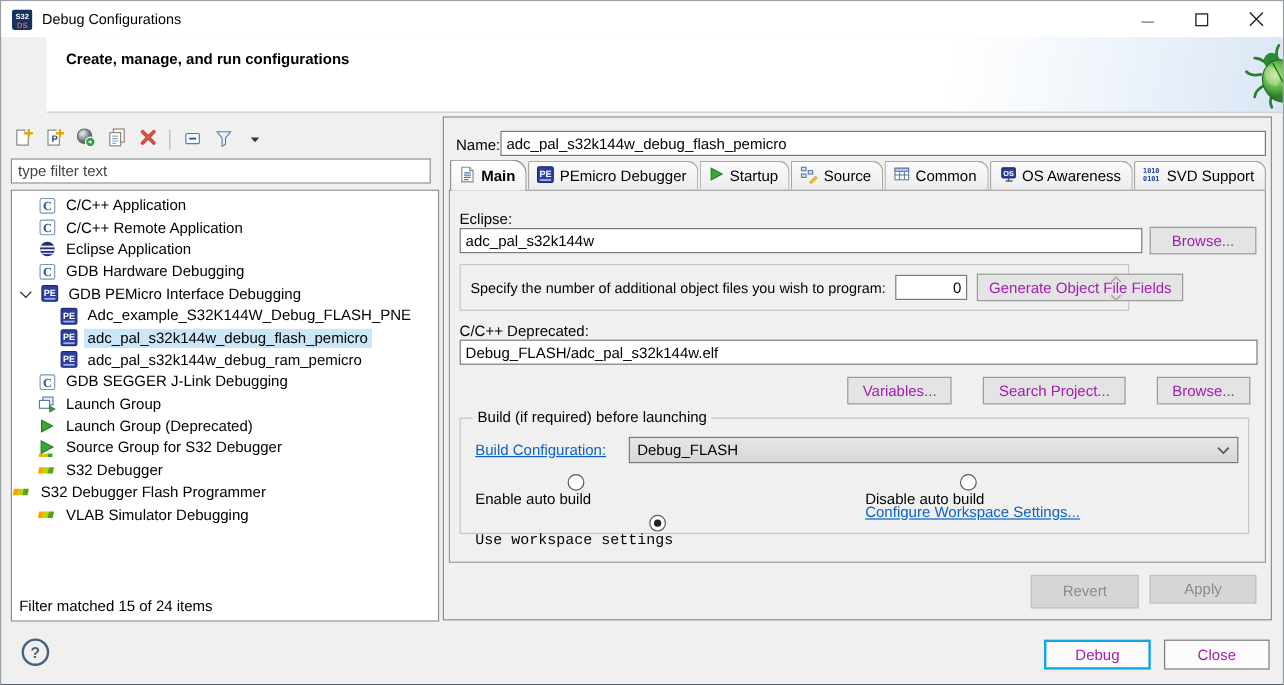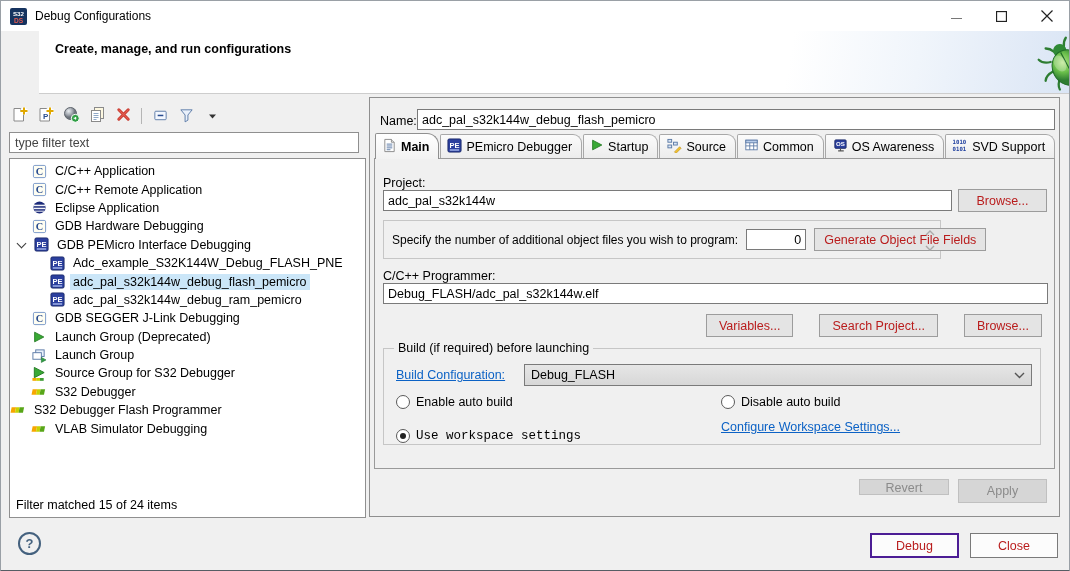--- a/index.html
+++ b/index.html
@@ -46,52 +46,52 @@
     border-radius:2px 9px 0 0;white-space:nowrap;}
   .tab.selected{background:linear-gradient(#ffffff,#f2f2f2);border-color:#8f8f8f;font-weight:bold;
     border-radius:2px 12px 0 0;height:23px;margin-bottom:-1px;z-index:3;}
   .contentbox{position:absolute;left:4px;top:60px;width:679px;height:309px;border:1px solid #9a9a9a;background:#f0f0f0;}
   .flabel{position:absolute;}
   .lbl-project{left:8px;top:17px;}
   .lbl-app{left:8px;top:110px;}
   .tinput{border:1px solid #7a7a7a;background:#fff;font:12.5px "Liberation Sans",sans-serif;padding:0 4px;position:absolute;height:19px;}
   .in-project{left:8px;top:31px;width:559px;}
   .in-app{left:8px;top:124px;width:655px;}
-  .btn{font:12.5px "Liberation Sans",sans-serif;background:#e4e4e4;border:1px solid #9c9c9c;color:#b91c1c;}
+  .btn{font:12.5px "Liberation Sans",sans-serif;background:#e4e4e4;border:1px solid #9c9c9c;color:#a21caf;}
   .b-browse1{position:absolute;left:583px;top:30px;width:89px;height:23px;}
   .group{position:absolute;border:1px solid #c6c6c6;}
   .g1{left:8px;top:61px;width:558px;height:39px;display:flex;align-items:center;padding:0 8px;box-sizing:border-box;}
   .g1label{font-size:12px;margin-right:8px;white-space:nowrap;}
   .numin{position:static;width:50px;text-align:right;}
   .b-generate{margin-left:8px;height:23px;padding:0 9px;white-space:nowrap;}
   .scrollup{position:absolute;right:5px;top:4px;}
   .scrolldn{position:absolute;right:5px;bottom:4px;}
   .btnrow{position:absolute;right:12px;top:155px;display:flex;gap:26px;}
   .btnrow .btn{height:23px;padding:0 12px;white-space:nowrap;}
   .g2{left:8px;top:189px;width:656px;height:95px;}
   .legend{position:absolute;left:10px;top:-8px;background:#f0f0f0;padding:0 4px;}
   .link{color:#0c62c5;text-decoration:underline;cursor:pointer;white-space:nowrap;}
   .l1{position:absolute;left:12px;top:19px;}
   .l2{position:absolute;left:337px;top:71px;}
   .combo{position:absolute;left:140px;right:8px;top:15px;height:20px;border:1px solid #7a7a7a;
     background:linear-gradient(#e6e6e6,#d7d7d7);display:flex;align-items:center;padding:0 6px;}
   .combo > span:first-child{flex:1;}
-  .radio{position:absolute;display:flex;align-items:flex-end;white-space:nowrap;}
+  .radio{position:absolute;display:flex;align-items:flex-end;white-space:nowrap;flex-direction:column;}
   .r1{left:12px;top:46px;}
   .r2{left:337px;top:46px;}
   .r3{left:12px;top:80px;font-family:Liberation Mono, monospace;}
   .rb{width:12px;height:12px;border:1px solid #5a5a5a;border-radius:50%;background:#fff;margin-right:6px;position:relative;display:inline-block;}
   .rb.checked::after{content:"";position:absolute;left:3px;top:3px;width:6px;height:6px;border-radius:50%;background:#222;}
   .btn.disabled{background:#d6d6d6;border-color:#c0c0c0;color:#8b8b8b;}
-  .b-revert{position:absolute;left:489px;top:381px;width:90px;height:16px;}
+  .b-revert{position:absolute;left:489px;top:381px;width:90px;height:28px;}
   .b-apply{position:absolute;left:588px;top:381px;width:89px;height:24px;}
   
   .helpbtn{position:absolute;left:17px;top:531px;width:19px;height:19px;border:2px solid #44617e;border-radius:50%;
     color:#44617e;font-weight:bold;font-size:13px;display:grid;place-items:center;}
-  .b-debug{position:absolute;left:869px;top:532px;width:89px;height:25px;background:#fcfcfc;border:2px solid #4c1d95;}
+  .b-debug{position:absolute;left:869px;top:532px;width:89px;height:25px;background:#fcfcfc;border:2px solid #0ea5e9;}
   .b-close{position:absolute;left:969px;top:532px;width:88px;height:25px;background:#fcfcfc;border:1px solid #7a7a7a;}
 </style>
 </head>
 <body>
 
 <div class="window">
 
   <div class="titlebar">
     <span class="appicon">
       <svg width="17" height="17" viewBox="0 0 17 17">
@@ -301,35 +301,35 @@
           <span class="ticon">
             <svg width="15" height="15" viewBox="0 0 16 16">
               <rect x="1.5" y="1.5" width="13" height="13" rx="1.5" fill="#fffef2" stroke="#7696c8"></rect>
               <text x="8" y="12" font-size="11" font-weight="bold" font-family="serif" fill="#2a4d8f" text-anchor="middle">C</text>
             </svg>
           </span>
           <span class="tlabel">GDB SEGGER J-Link Debugging</span>
         </div>
         <div class="trow" style="padding-left: 21px;">
           <span class="ticon">
-            <svg width="14" height="14" viewBox="0 0 16 16">
-              <path d="M3 2.5 L13.5 8 L3 13.5 z" fill="#39a935" stroke="#237a22"></path>
-            </svg>
-          </span>
-          <span class="tlabel">Launch Group (Deprecated)</span>
-        </div>
-        <div class="trow" style="padding-left: 21px;">
-          <span class="ticon">
             <svg width="16" height="15" viewBox="0 0 16 16">
               <rect x="4.5" y="2" width="9" height="7" fill="#e8f0fb" stroke="#5b7aa6"></rect>
               <rect x="1.5" y="5" width="9" height="7" fill="#fff" stroke="#5b7aa6"></rect>
               <path d="M10.5 10 l5 2.7 -5 2.7 z" fill="#2f9e44" stroke="#1e7030" stroke-width=".6"></path>
             </svg>
           </span>
           <span class="tlabel">Launch Group</span>
+        </div>
+        <div class="trow" style="padding-left: 21px;">
+          <span class="ticon">
+            <svg width="14" height="14" viewBox="0 0 16 16">
+              <path d="M3 2.5 L13.5 8 L3 13.5 z" fill="#39a935" stroke="#237a22"></path>
+            </svg>
+          </span>
+          <span class="tlabel">Launch Group (Deprecated)</span>
         </div>
         <div class="trow" style="padding-left: 21px;">
           <span class="ticon">
             <svg width="16" height="15" viewBox="0 0 16 16">
               <path d="M3 1.5 L13.5 7 L3 12.5 z" fill="#39a935" stroke="#237a22"></path>
               <rect x="1" y="12.8" width="4" height="3" fill="#f7a600"></rect>
               <rect x="5" y="12.8" width="4" height="3" fill="#c5d200"></rect>
               <rect x="9" y="12.8" width="4" height="3" fill="#3f9c35"></rect>
             </svg>
           </span>
@@ -433,37 +433,37 @@
         <div class="tab">
           <span><svg width="16" height="14" viewBox="0 0 18 16">
               <text x="0.5" y="6.8" font-size="6.5" font-weight="bold" fill="#1f3f9e" font-family="monospace">1010</text>
               <text x="0.5" y="14.6" font-size="6.5" font-weight="bold" fill="#1f3f9e" font-family="monospace">0101</text>
             </svg></span>
           <span>SVD Support</span>
         </div>
       </div>
 
     <div class="contentbox">
-      <div class="flabel lbl-project">Project:</div>
+      <div class="flabel lbl-project">Eclipse:</div>
       <input class="tinput in-project" value="adc_pal_s32k144w" style="">
       <button class="btn b-browse1">Browse...</button>
 
       <div class="group g1">
         <span class="g1label">Specify the number of additional object files you wish to program:</span>
         <input class="tinput numin" value="0" style="">
         <button class="btn b-generate">Generate Object File Fields</button>
         <span class="scrollup"><svg width="10" height="6">
               <path d="M1 5 L5 1 L9 5" fill="none" stroke="#aaa" stroke-width="1.4"></path>
             </svg></span>
         <span class="scrolldn"><svg width="10" height="6">
               <path d="M1 1 L5 5 L9 1" fill="none" stroke="#aaa" stroke-width="1.4"></path>
             </svg></span>
       </div>
 
-      <div class="flabel lbl-app">C/C++ Programmer:</div>
+      <div class="flabel lbl-app">C/C++ Deprecated:</div>
       <input class="tinput in-app" value="Debug_FLASH/adc_pal_s32k144w.elf" style="">
 
       <div class="btnrow">
         <button class="btn">Variables...</button>
         <button class="btn">Search Project...</button>
         <button class="btn">Browse...</button>
       </div>
 
       <div class="group g2">
         <span class="legend">Build (if required) before launching</span>

